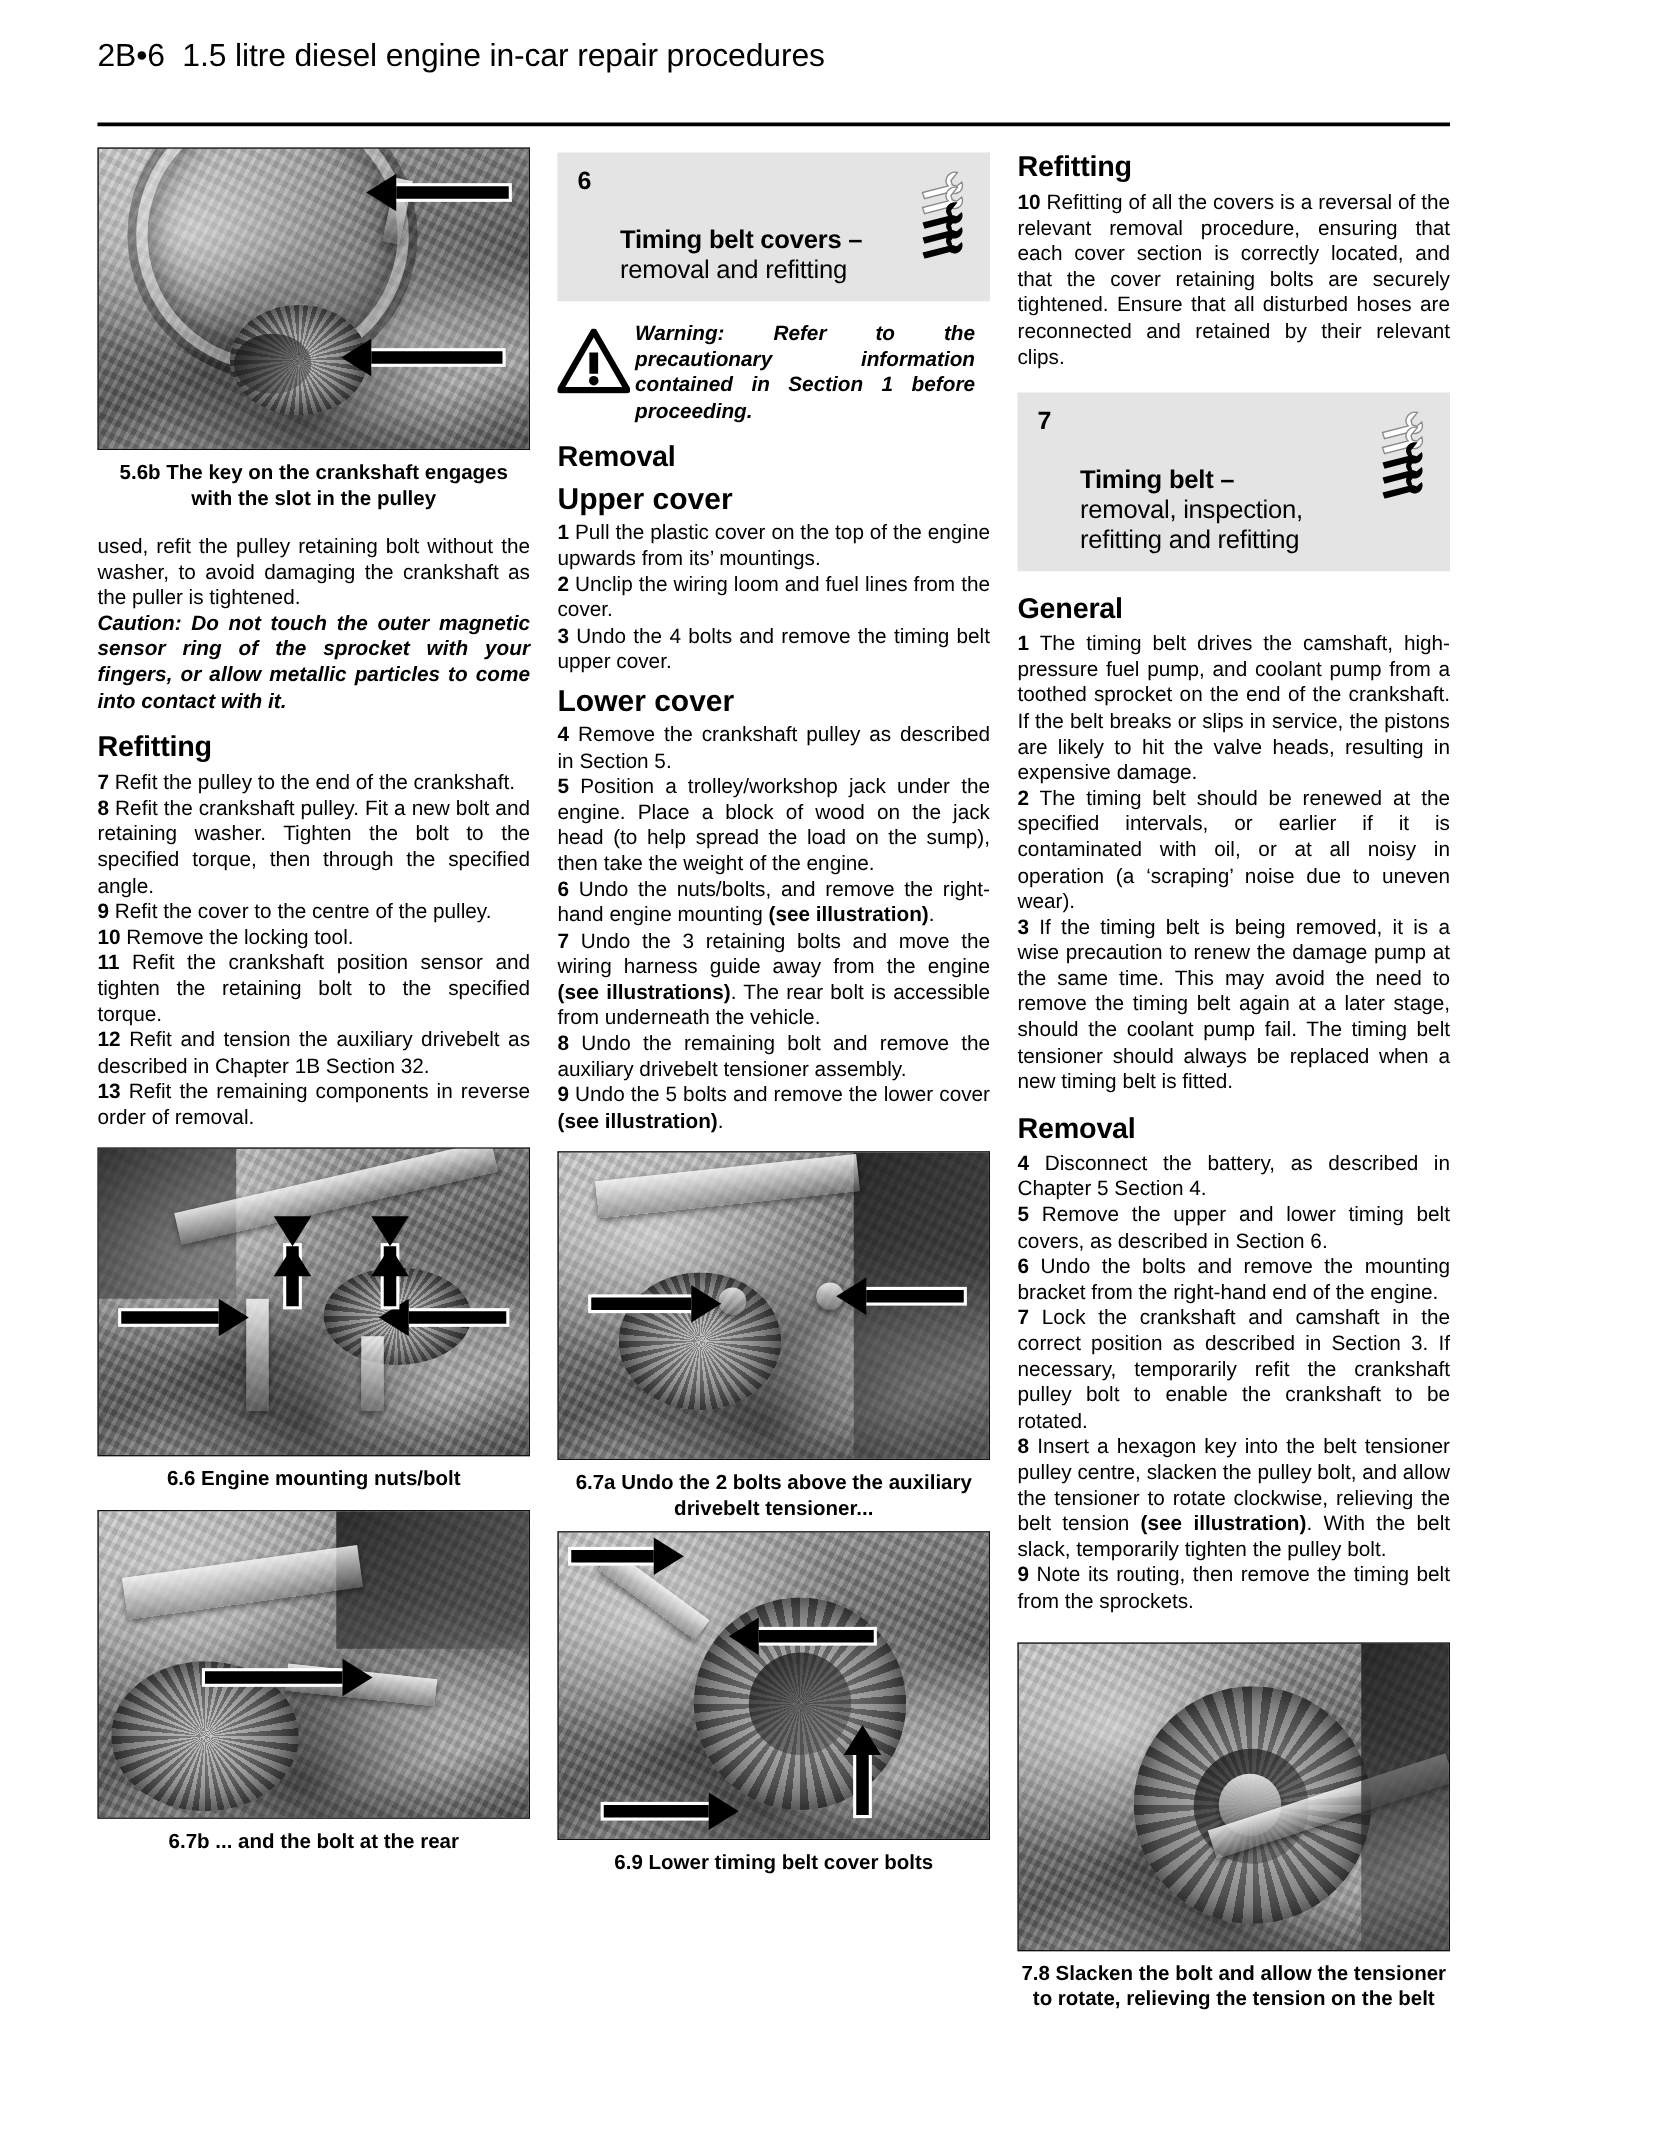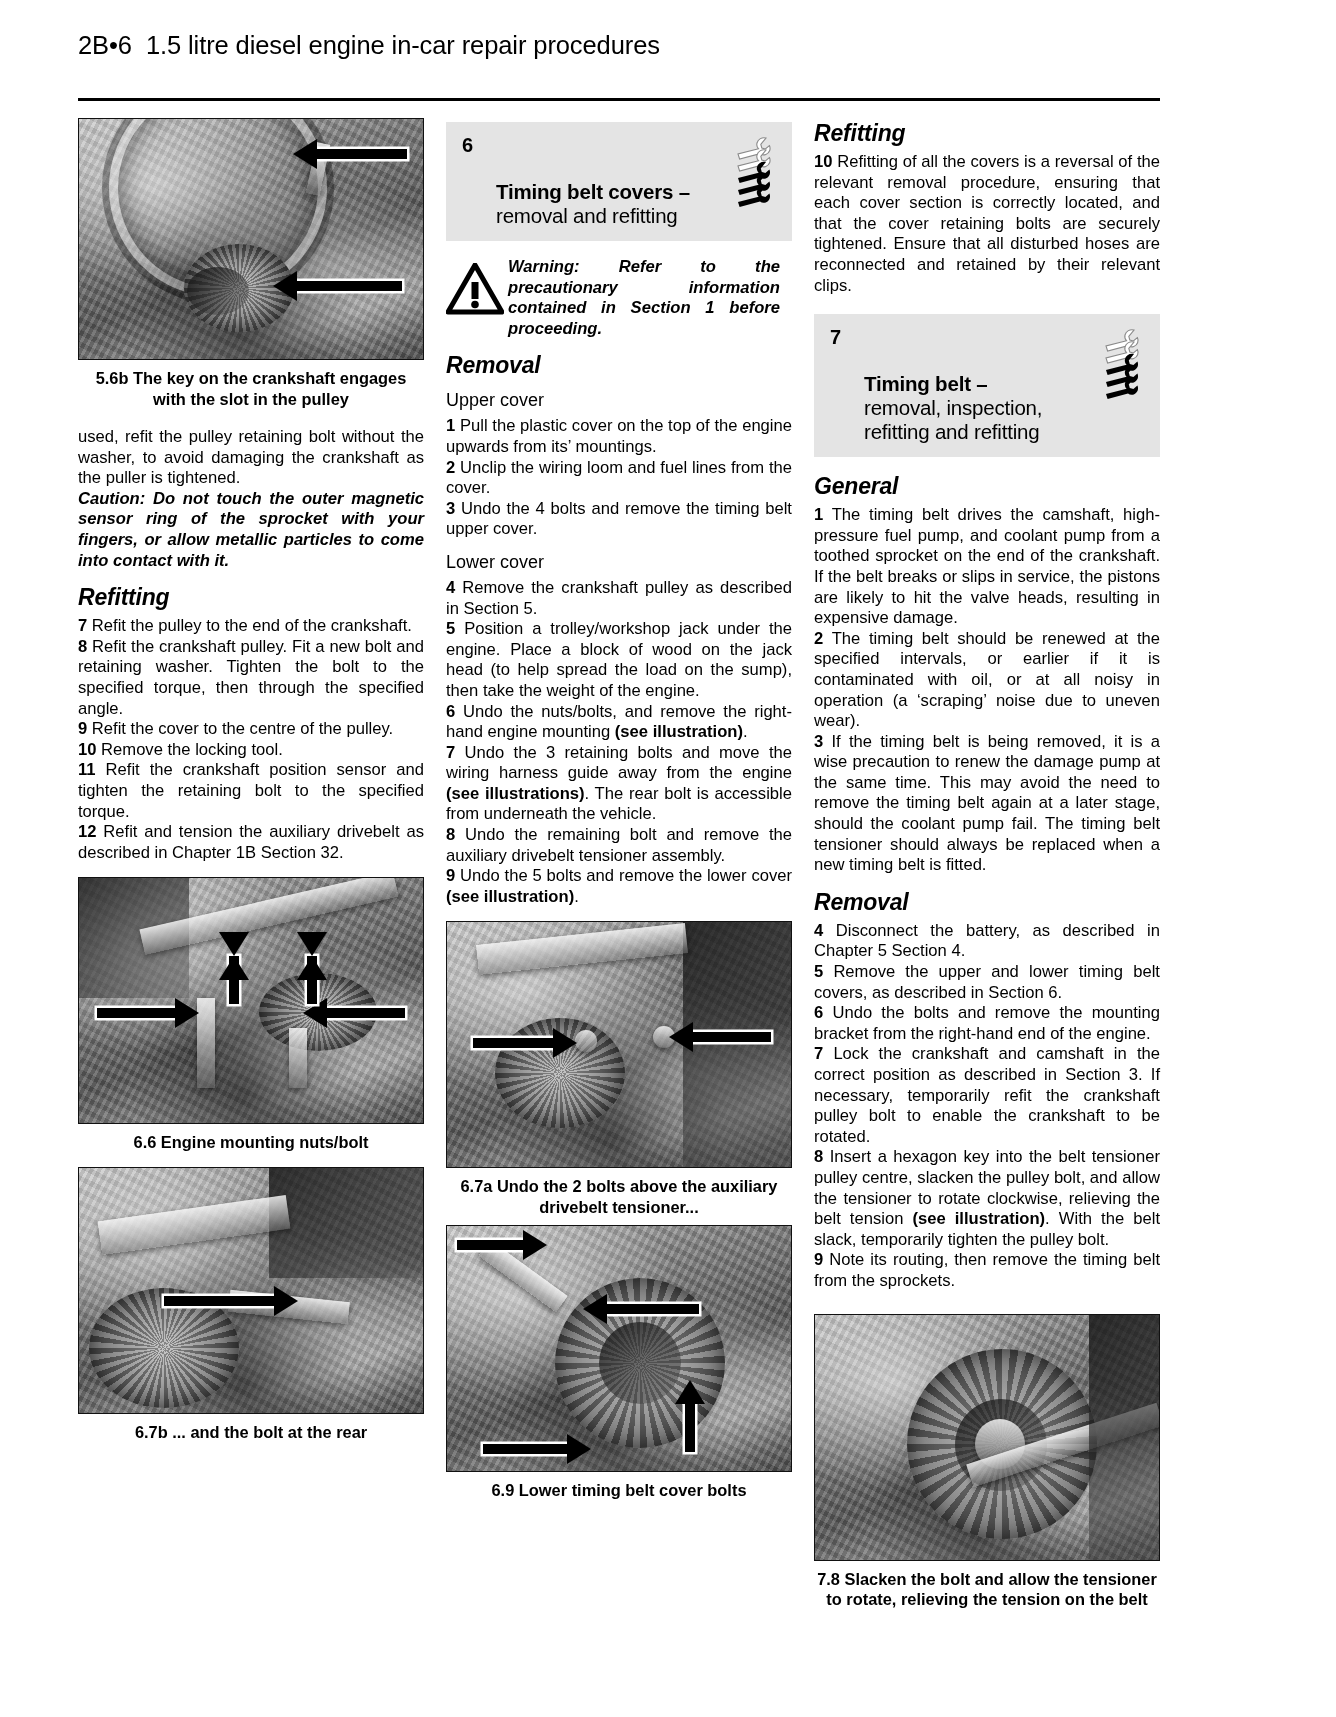--- a/index.html
+++ b/index.html
@@ -54,30 +54,29 @@
   .step{
     font-size:16.6px;
     line-height:20.6px;
     text-align:justify;
     margin:0;
   }
   .step .n{font-weight:700;}
   .step .bi{font-weight:700;}
 
   .h-italic{
-    font-style:italic;
     font-weight:700;
     font-size:23px;
     line-height:26px;
     margin:13px 0 6px 0;
     letter-spacing:-0.2px;
   }
   .h-bold{
-    font-weight:400;
-    font-size:18px;
+    font-weight:700;
+    font-size:24px;
     line-height:22px;
     margin:11px 0 5px 0;
   }
   .caution{
     font-weight:700;
     font-style:italic;
     font-size:16.6px;
     line-height:20.6px;
     text-align:justify;
     margin:0;
@@ -268,20 +267,21 @@
       <p class="caution">Caution: Do not touch the outer magnetic sensor ring of the sprocket with your fingers, or allow metallic particles to come into contact with it.</p>
 
       <div class="h-italic">Refitting</div>
 
       <p class="step"><span class="n">7</span> <span>Refit the pulley to the end of the crankshaft.</span></p>
       <p class="step"><span class="n">8</span> <span>Refit the crankshaft pulley. Fit a new bolt and retaining washer. Tighten the bolt to the specified torque, then through the specified angle.</span></p>
       <p class="step"><span class="n">9</span> <span>Refit the cover to the centre of the pulley.</span></p>
       <p class="step"><span class="n">10</span> <span>Remove the locking tool.</span></p>
       <p class="step"><span class="n">11</span> <span>Refit the crankshaft position sensor and tighten the retaining bolt to the specified torque.</span></p>
       <p class="step"><span class="n">12</span> <span>Refit and tension the auxiliary drivebelt as described in Chapter 1B Section 32.</span></p>
+      <p class="step"><span class="n">13</span> <span>Refit the remaining components in reverse order of removal.</span></p>
 
       <div class="spacer14"></div>
 
       <div class="photo" style="height:245px;">
         <div class="grain"></div>
         <div class="dark" style="left:0;top:0;width:110px;height:120px;"></div>
         <div class="bar" style="left:60px;top:22px;width:260px;height:26px;transform:rotate(-13deg);"></div>
         <div class="ring2" style="left:180px;top:95px;width:118px;height:78px;"></div>
         <div class="bar" style="left:118px;top:120px;width:18px;height:90px;"></div>
         <div class="bar" style="left:210px;top:150px;width:18px;height:60px;"></div>

